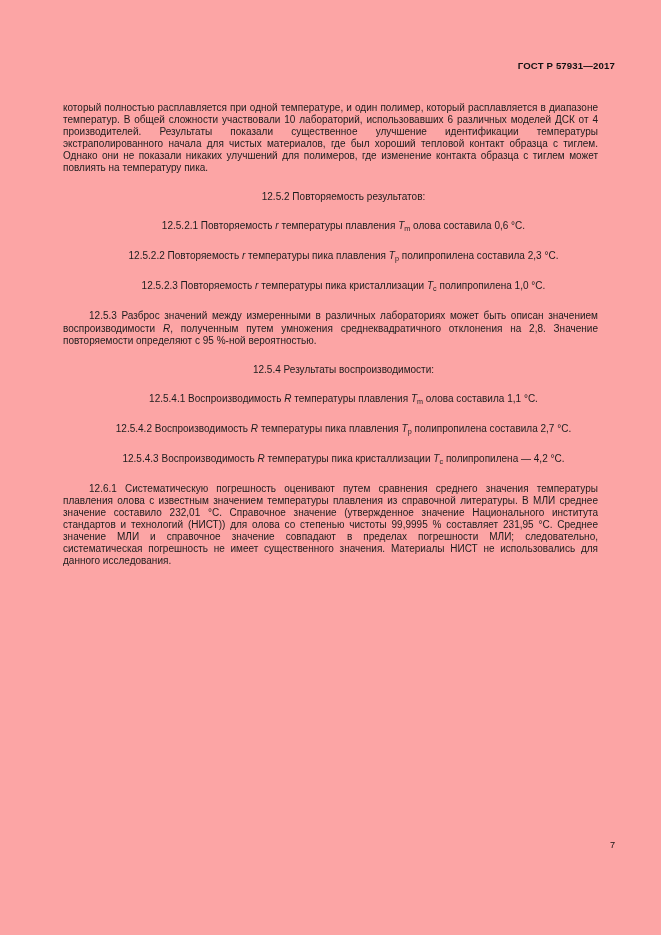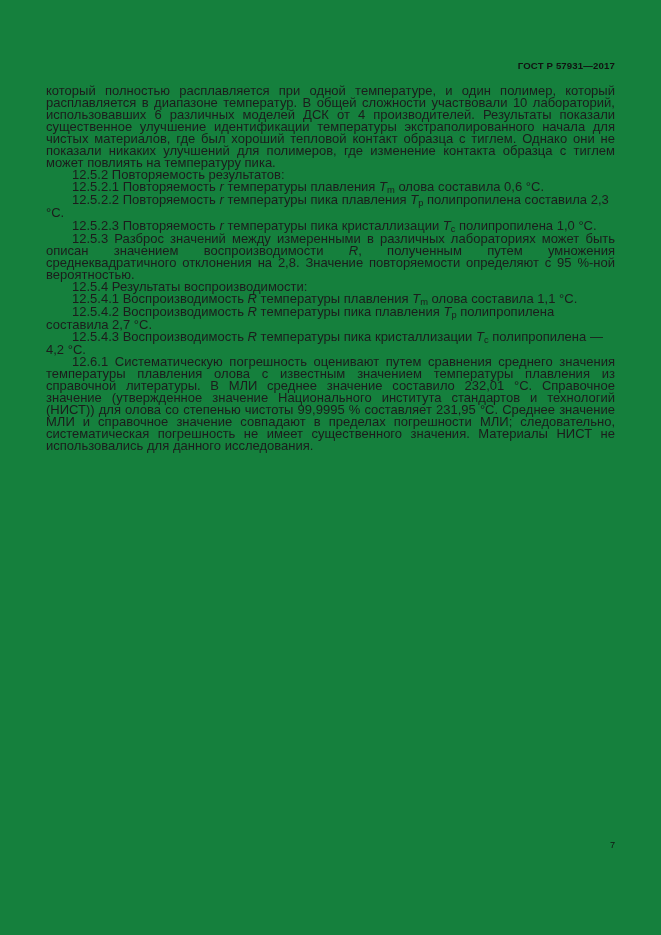--- a/index.html
+++ b/index.html
@@ -11,54 +11,54 @@
     width: 661px;
     height: 935px;
     position: relative;
     font-family: "Liberation Sans", "DejaVu Sans", sans-serif;
     color: #1a1a1a;
     overflow: hidden;
   }
   .page {
     position: absolute;
     inset: 0;
-    background: #15803d;
+    background: #fca5a5;
     text-decoration: underline;
   }
   .running-head {
     position: absolute;
     top: 60px;
     right: 46px;
     font-size: 9.6px;
     font-weight: bold;
     letter-spacing: 0.15px;
     color: #111111;
     white-space: nowrap;
   }
   .body-block {
     position: absolute;
     top: 85px;
     left: 46px;
     width: 569px;
   }
   p.para {
-    margin: 0;
-    font-size: 13px;
+    margin: 17px;
+    font-size: 10px;
     line-height: 12.05px;
     text-align: justify;
     text-justify: inter-word;
     color: #1c1c1c;
     letter-spacing: 0.01px;
   }
   p.indent {
     text-indent: 26px;
   }
   
   p.clause {
-    text-align: left;
+    text-align: center;
     text-indent: 26px;
   }
   i.var {
     font-style: italic;
   }
   sub {
     font-size: 0.72em;
     vertical-align: baseline;
     position: relative;
     top: 2px;

